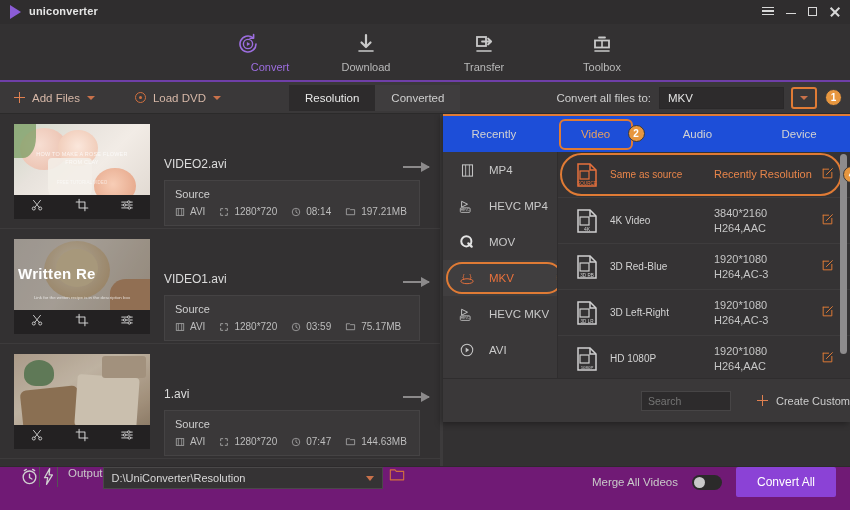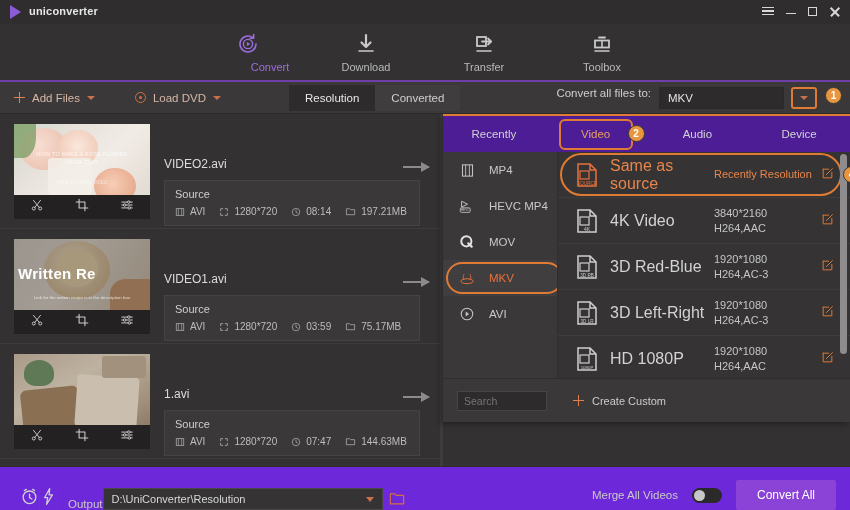--- a/index.html
+++ b/index.html
@@ -85,21 +85,21 @@
   .tb-sep { width: 24px; }
   .seg {
     margin-left: 60px; display:flex; height: 26px;
   }
   .seg-btn {
     padding: 0 16px; display:flex; align-items:center;
     font-size: 11.5px; color: #cfcfcf; background: #2d2b2c; cursor:pointer;
   }
   .seg-btn.active { background:#2d2b2c; color:#e8e8e8; }
   .seg-btn.alt { background:#3f3d3e; }
-  .tb-right { margin-left:auto; display:flex; gap:8px; position:relative; }
+  .tb-right { margin-left:auto; display:flex; align-items:center; gap:8px; position:relative; }
   .tb-right .lbl { color:#cfcfcf; font-size:11.5px; }
   .fmt-box {
     width: 125px; height: 22px; background:#2d2b2c; border:1px solid #2a2829;
     display:flex; align-items:center; padding:0 8px; color:#e2e2e2; font-size:11.5px;
   }
   .fmt-caret-btn {
     width: 26px; height: 22px; margin-left: -1px;
     border: 2px solid #e07b35; border-radius: 3px;
     background:#3a3839; display:flex; align-items:center; justify-content:center; cursor:pointer;
   }
@@ -149,21 +149,21 @@
     border-top: 5px solid transparent; border-bottom: 5px solid transparent;
   }
 
   
   .panel {
     position:absolute; left: 443px; top: 0; right: 0; bottom: 44px;
     background:#353334; border-top: 2px solid #e07b35;
     display:flex; flex-direction:column; z-index: 4;
     box-shadow: -2px 2px 6px rgba(0,0,0,.35);
   }
-  .panel-tabs { height: 36px; display:flex; background:#4c1d95; position:relative; }
+  .panel-tabs { height: 36px; display:flex; background:#1d4ed8; position:relative; }
   .ptab {
     flex:1 1 0; text-align:center; font-size: 11.5px; color:#d2d2d2; cursor:pointer;
     height:36px; display:flex; align-items:center; justify-content:center; position:relative;
   }
   .ptab.active { color:#e8a060; }
   .ptab.active .ring {
     position:absolute; left: 14px; right: 14px; top: 3px; bottom: 2px;
     border: 2px solid #e07b35; border-radius: 6px;
   }
   .panel-main { flex:1 1 auto; display:flex; overflow:hidden; position:relative; }
@@ -182,48 +182,49 @@
     border: 2px solid #e07b35; border-radius: 18px;
   }
   .fmt-ico { width: 20px; display:flex; justify-content:center; }
 
   .reslist { flex: 1 1 auto; overflow:hidden; position:relative; background:#353334; }
   .res-item {
     height: 46px; display:flex; align-items:center; padding: 0 16px 0 14px;
     border-bottom: 1px solid #3e3c3d; position:relative; cursor:pointer;
   }
   .res-ico { width: 30px; flex: 0 0 30px; display:flex; justify-content:center; }
-  .res-name { width: 112px; flex:0 0 112px; color:#d3d3d3; font-size:16px; padding-left: 8px; }
+  .res-name { width: 112px; flex:0 0 112px; color:#d3d3d3; font-size:10px; padding-left: 8px; }
   .res-spec { flex:1 1 auto; color:#c6c6c6; font-size:11px; line-height:15px; }
   .res-item.highlight .res-name, .res-item.highlight .res-spec { color:#e8854a; }
   .res-item.highlight .ring {
     position:absolute; left: 2px; right: 8px; top: 1px; bottom: 1px;
     border: 2px solid #e07b35; border-radius: 24px;
   }
   .edit-ico { margin-left:auto; cursor:pointer; }
   .pscroll {
     position:absolute; right: 3px; top: 2px; width: 7px; height: 200px;
     background:#8e8c8d; border-radius: 4px;
   }
   .panel-foot {
     height: 44px; flex: 0 0 44px; background:#3a3839;
     display:flex; align-items:center; padding-left: 14px; gap: 26px;
     border-top: 1px solid #2f2d2e;
+    justify-content: flex-end;
   }
   .search-in {
     width: 90px; height: 20px; background:#2d2b2c; border:1px solid #474546;
     color:#9a9a9a; font-size:10.5px; padding: 0 6px; outline:none;
     font-family: "Liberation Sans", sans-serif;
   }
   .create-custom { display:flex; align-items:center; gap:8px; color:#ccc; font-size:11px; cursor:pointer; }
 
   
   .statusbar {
-    height: 44px; flex: 0 0 44px; background:#6d28d9;
-    display:flex; align-items:flex-end; padding: 0 14px 0 20px; 
+    height: 44px; flex: 0 0 44px; background:#701a75;
+    display:flex; align-items:flex-start; padding: 0 14px 0 20px; 
     border-top: 1px solid #2d2b2c; position: relative; z-index: 6;
   }
   .sb-sep { width:1px; height:20px; background:#565455; }
   .out-lbl { color:#c9c9c9; font-size:11.5px; margin-left: 10px; }
   .out-box {
     width: 280px; height: 22px; background:#353334; border:1px solid #4a4849;
     display:flex; align-items:center; padding: 0 8px; color:#d8d8d8; font-size:11px;
   }
   .out-caret { margin-left:auto; width:0;height:0;border-left:4px solid transparent;border-right:4px solid transparent;border-top:5px solid #c9714a; }
   .folder-ico { margin-left: 6px; cursor:pointer; }
@@ -603,20 +604,30 @@
           <div class="fmt-item active">
             <span class="ring"></span>
             <span class="fmt-ico">
               <svg width="18" height="15" viewBox="0 0 26 22">
                   <text x="13" y="11" font-size="9" fill="#e8713c" text-anchor="middle" font-family="monospace">{ }</text>
                   <ellipse cx="13" cy="15" rx="9" ry="3.6" stroke="#e8713c" stroke-width="1.4" fill="none"></ellipse>
                 </svg>
             </span>
             <span>MKV</span>
             <span class="badge" style="position:absolute;right:-16px;top:9px;z-index:3;">3</span>
+          </div>
+          <div class="fmt-item">
+            <span class="fmt-ico">
+              <svg width="17" height="15" viewBox="0 0 26 22">
+                  <path d="M4 3l9 4.5L4 12z" stroke="#c3c3c3" stroke-width="1.5" fill="none" stroke-linejoin="round"></path>
+                  <rect x="2" y="13" width="15" height="7" rx="1.5" stroke="#c3c3c3" stroke-width="1.3" fill="none"></rect>
+                  <text x="9.5" y="18.4" font-size="5" fill="#c3c3c3" text-anchor="middle" font-family="sans-serif">HEVC</text>
+                </svg>
+            </span>
+            <span>HEVC MKV</span>
           </div>
           <div class="fmt-item">
             <span class="fmt-ico">
               <svg width="16" height="16" viewBox="0 0 24 24">
                   <circle cx="12" cy="12" r="8.6" stroke="#c3c3c3" stroke-width="1.6" fill="none"></circle>
                   <path d="M10 8.4l5.2 3.6-5.2 3.6z" fill="#c3c3c3"></path>
                 </svg>
             </span>
             <span>AVI</span>
           </div>

